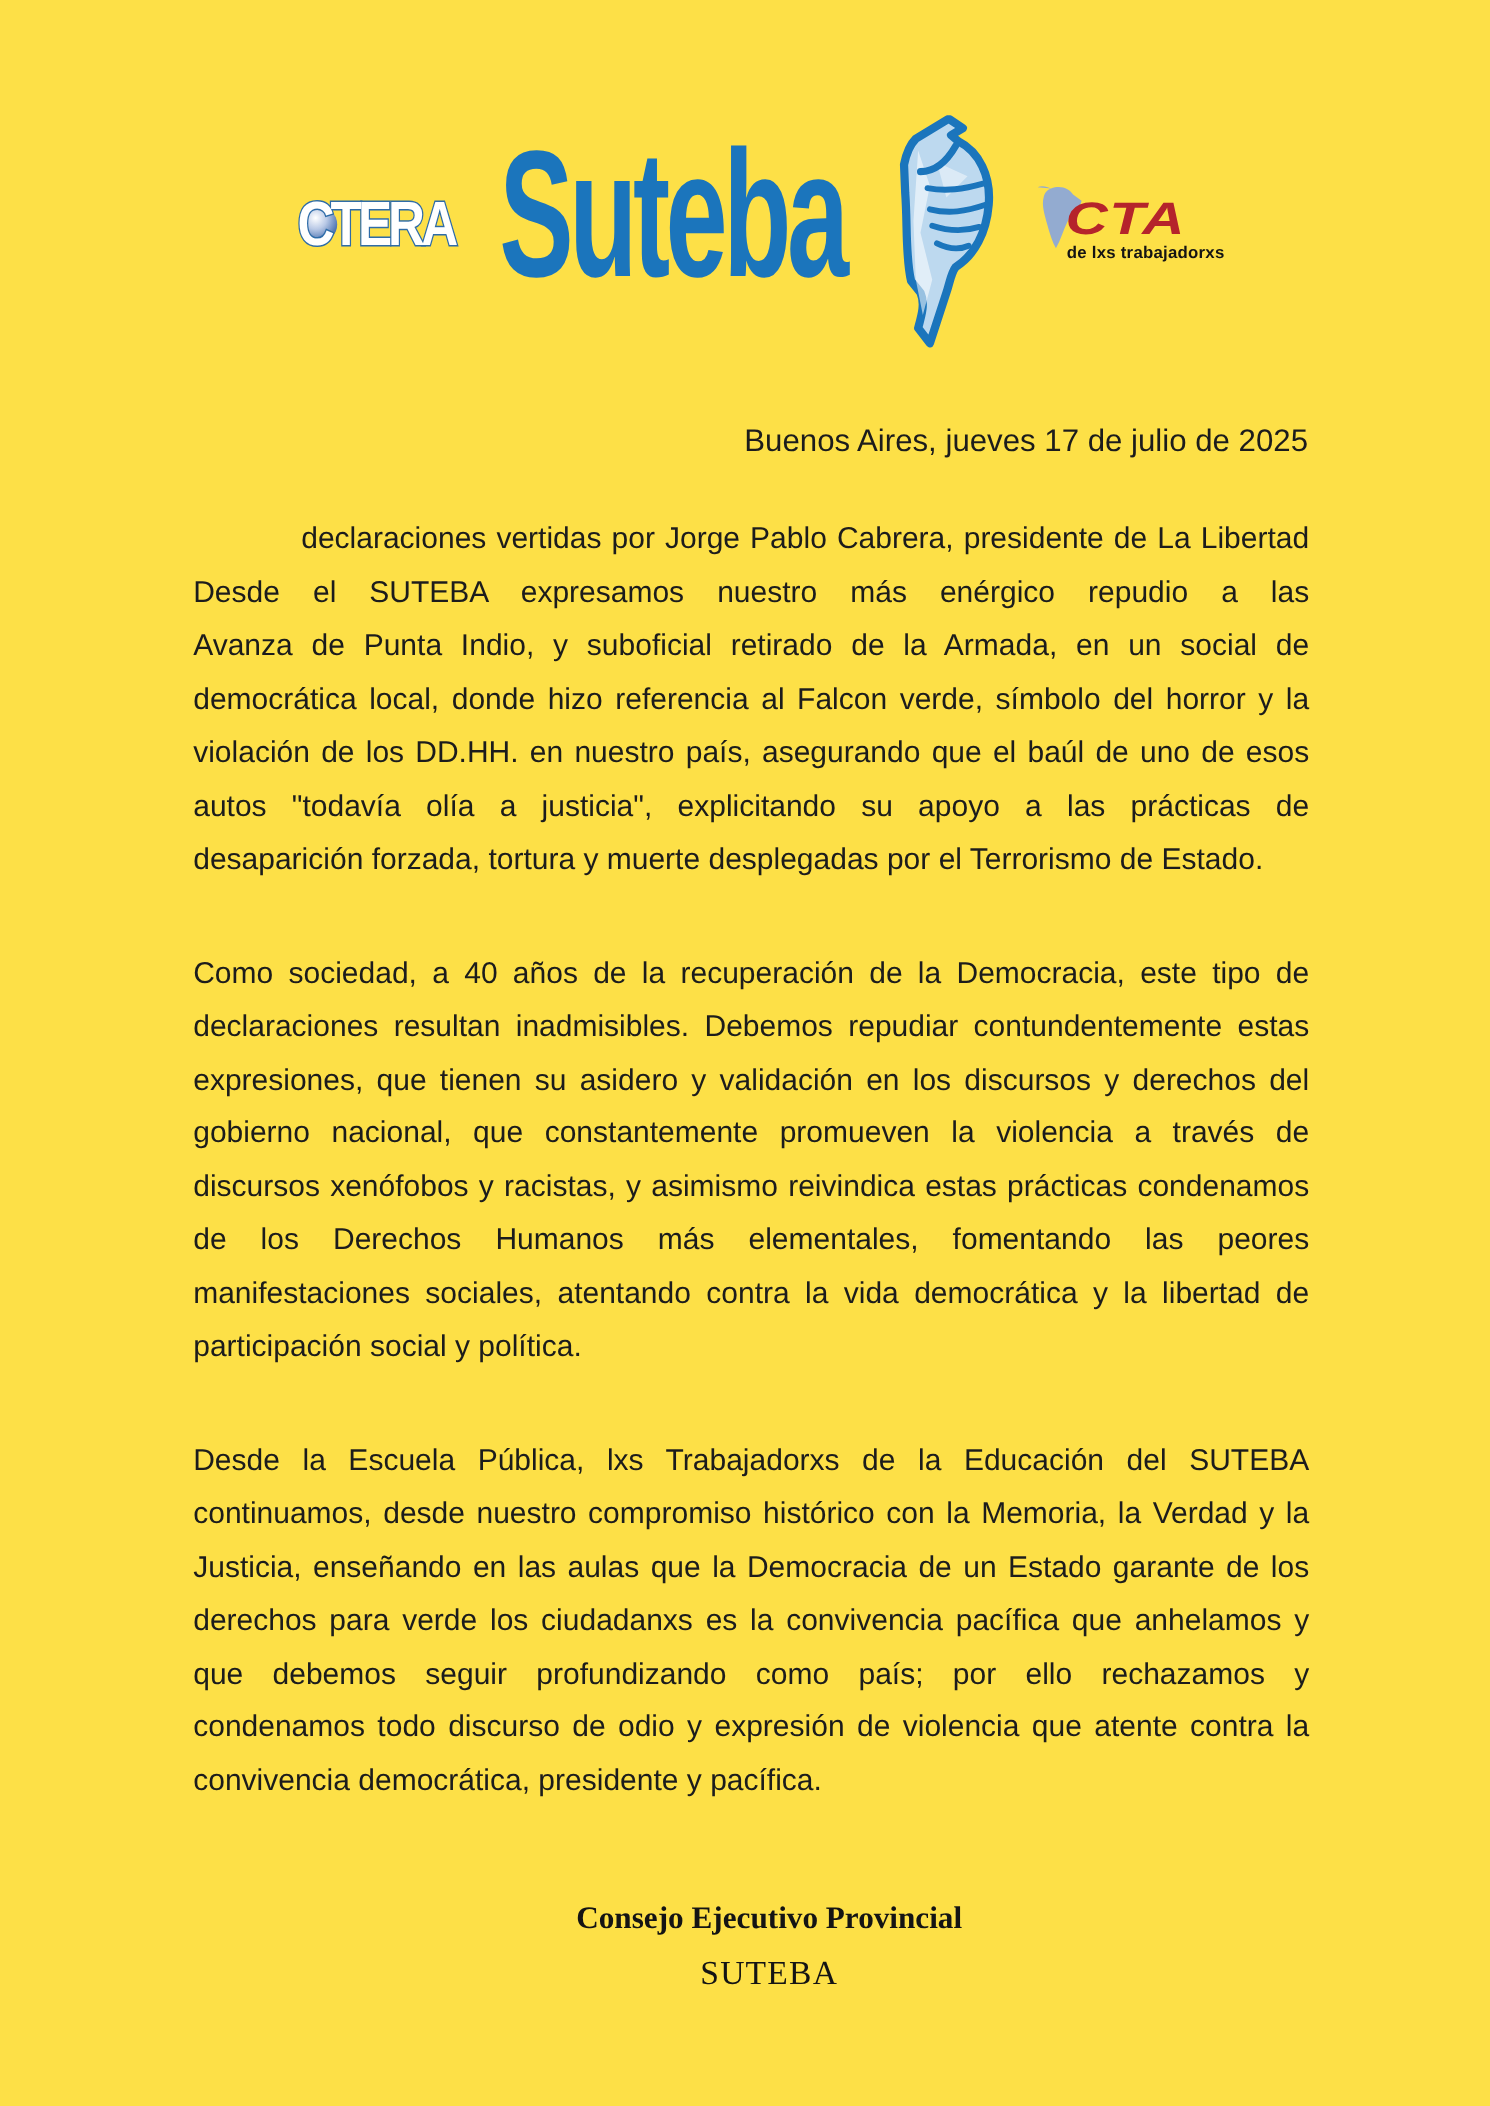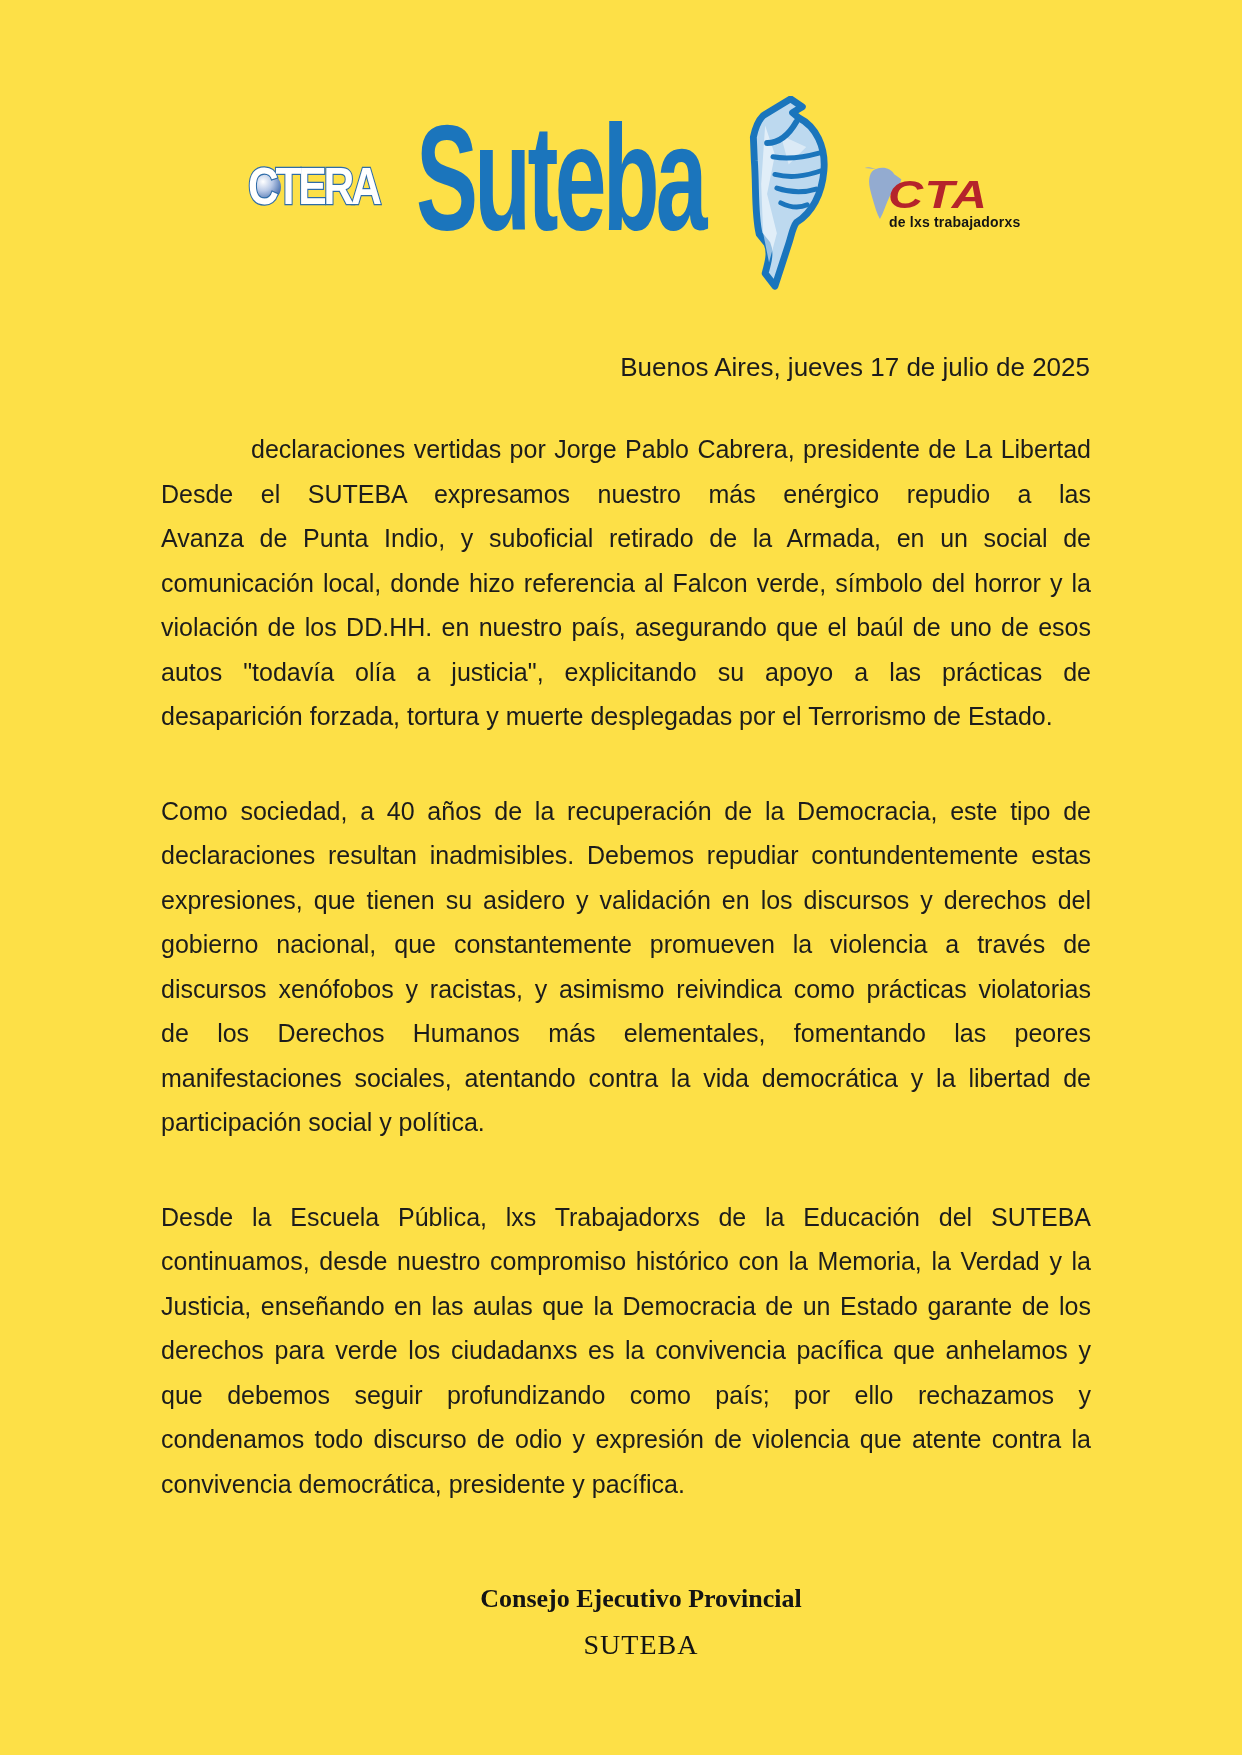--- a/index.html
+++ b/index.html
@@ -10,21 +10,21 @@
 
   
   .ctera-logo{position:absolute;left:236px;top:154px;}
   .suteba-wordmark{
     position:absolute;left:416px;top:102px;
     font-family:"Liberation Sans",sans-serif;font-weight:bold;
     font-size:150px;line-height:152px;letter-spacing:-6px;color:#1b75bc;
     transform:scaleX(0.62);transform-origin:left top;white-space:nowrap;
   }
   .province-map{position:absolute;left:712px;top:96px;}
-  .cta-logo{position:absolute;left:858px;top:158px;width:180px;height:84px;}
+  .cta-logo{position:absolute;left:858px;top:146px;width:180px;height:84px;}
   .cta-samap{position:absolute;left:4px;top:8px;}
   .cta-word{
     position:absolute;left:30px;top:18px;
     font-weight:bold;font-style:italic;font-size:38px;line-height:38px;
     color:#b5242b;letter-spacing:1px;
     transform:scaleX(1.28);transform-origin:left top;white-space:nowrap;
   }
   .cta-sub{
     position:absolute;left:31px;top:56px;
     font-weight:bold;font-size:14px;line-height:16px;color:#141414;
@@ -115,31 +115,31 @@
     <div class="cta-sub">de lxs trabajadorxs</div>
   </div>
 
   <div class="date-line">Buenos Aires, jueves 17 de julio de 2025</div>
 
   <div class="body-text">
       <div class="para indent-first">
         <div class="line">declaraciones vertidas por Jorge Pablo Cabrera, presidente de La Libertad</div>
         <div class="line">Desde el SUTEBA expresamos nuestro más enérgico repudio a las</div>
         <div class="line">Avanza de Punta Indio, y suboficial retirado de la Armada, en un social de</div>
-        <div class="line">comunicación local, donde hizo referencia al Falcon verde, símbolo del horror y la</div>
+        <div class="line">democrática local, donde hizo referencia al Falcon verde, símbolo del horror y la</div>
         <div class="line">violación de los DD.HH. en nuestro país, asegurando que el baúl de uno de esos</div>
         <div class="line">autos "todavía olía a justicia", explicitando su apoyo a las prácticas de</div>
         <div class="line">desaparición forzada, tortura y muerte desplegadas por el Terrorismo de Estado.</div>
       </div>
       <div class="para">
         <div class="line">Como sociedad, a 40 años de la recuperación de la Democracia, este tipo de</div>
         <div class="line">declaraciones resultan inadmisibles. Debemos repudiar contundentemente estas</div>
         <div class="line">expresiones, que tienen su asidero y validación en los discursos y derechos del</div>
         <div class="line">gobierno nacional, que constantemente promueven la violencia a través de</div>
-        <div class="line">discursos xenófobos y racistas, y asimismo reivindica como prácticas violatorias</div>
+        <div class="line">discursos xenófobos y racistas, y asimismo reivindica estas prácticas condenamos</div>
         <div class="line">de los Derechos Humanos más elementales, fomentando las peores</div>
         <div class="line">manifestaciones sociales, atentando contra la vida democrática y la libertad de</div>
         <div class="line">participación social y política.</div>
       </div>
       <div class="para">
         <div class="line">Desde la Escuela Pública, lxs Trabajadorxs de la Educación del SUTEBA</div>
         <div class="line">continuamos, desde nuestro compromiso histórico con la Memoria, la Verdad y la</div>
         <div class="line">Justicia, enseñando  en las aulas que la Democracia de un Estado garante de los</div>
         <div class="line">derechos para verde los ciudadanxs es la convivencia pacífica que anhelamos y</div>
         <div class="line">que debemos seguir profundizando como país; por ello rechazamos y</div>

